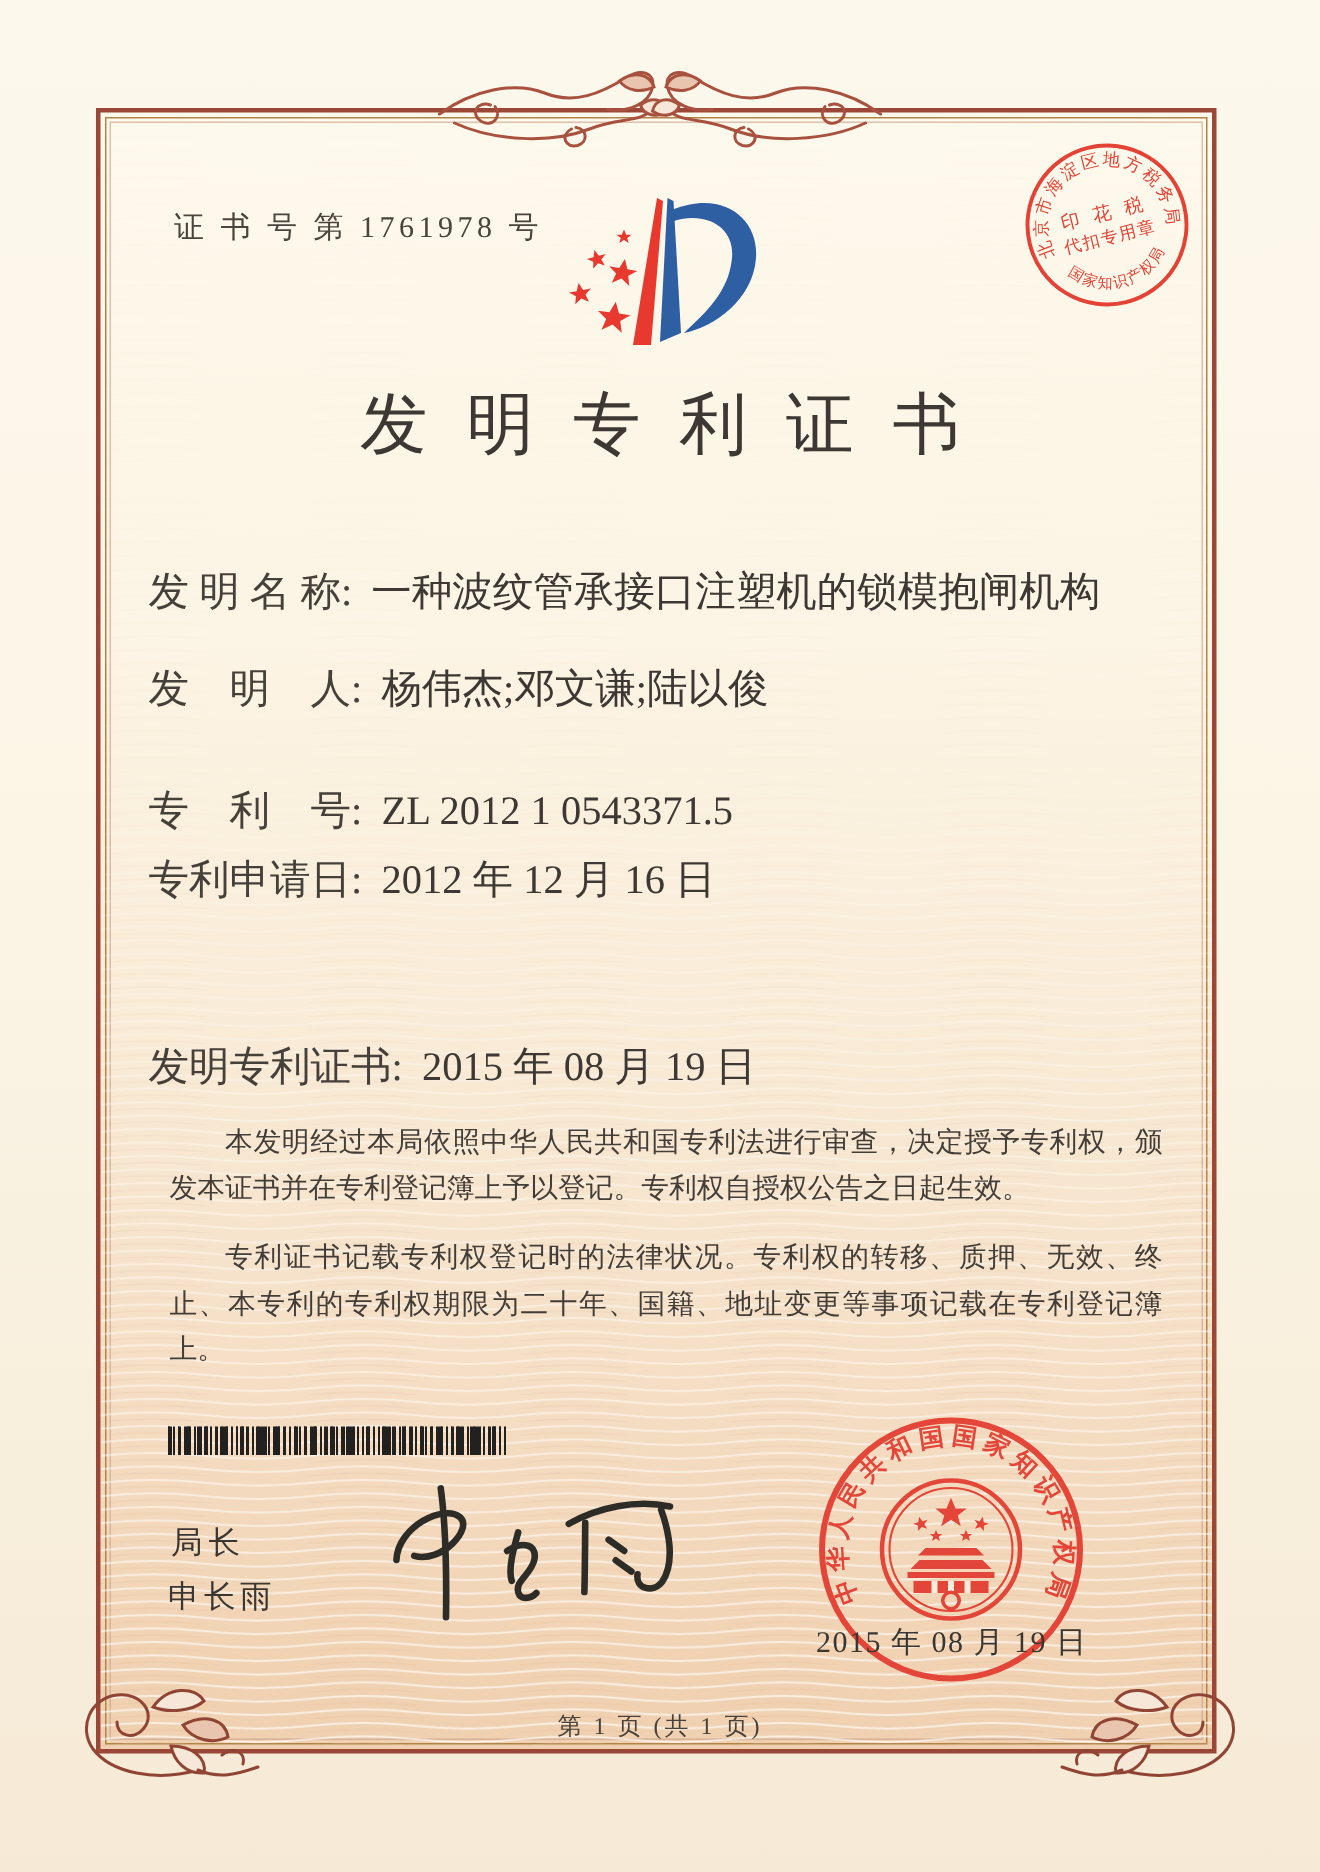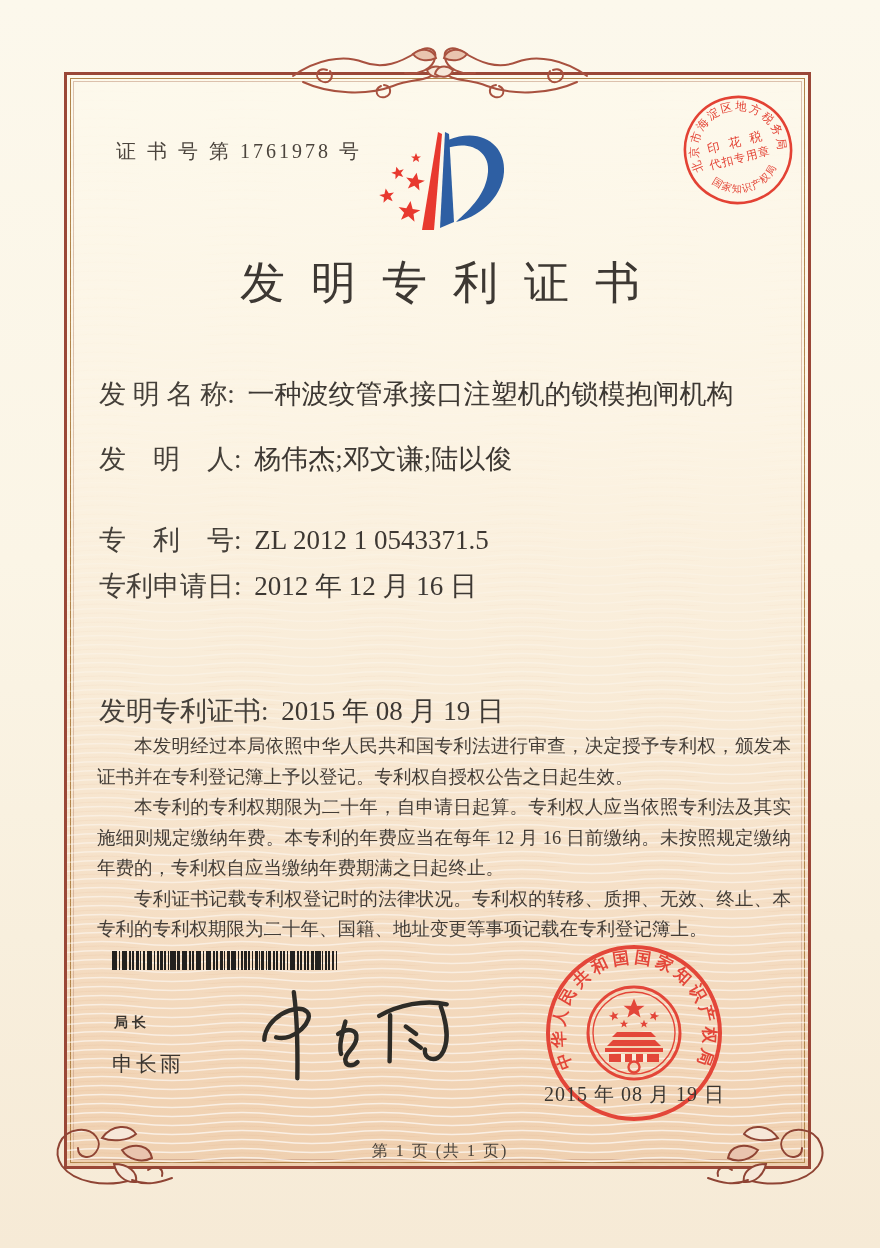--- a/index.html
+++ b/index.html
@@ -29,29 +29,29 @@
     mask-image:linear-gradient(180deg,rgba(0,0,0,.05) 0%,rgba(0,0,0,.12) 40%,rgba(0,0,0,.55) 68%,rgba(0,0,0,.9) 100%);
   }
   .abs{position:absolute;}
   .cert-number{left:94px; top:138px; font-size:20px; letter-spacing:3px; color:#4b443d;margin-left:22px;}
   .doc-title{left:0; right:0; top:253px; text-align:center; font-size:45px; letter-spacing:26px; padding-left:26px; color:#3d3833; font-weight:500;}
   .field-row{left:99px; width:660px; font-size:27px; white-space:nowrap;}
   .field-label{color:#45403a; display:inline-block; min-width:128px;}
   .field-value{color:#3d3833; margin-left:6px;}
   .row-0{top:376px;} .row-1{top:441px;} .row-2{top:506px;margin-top:16px;} .row-3{top:568px;} .row-4{top:631px;} .row-5{top:693px;}
   .body-text{left:97px; width:694px; top:731px; font-size:18.5px; line-height:30.5px; text-align:justify; color:#433d37;}
-  .body-text p{margin:0; text-indent:2em;}
+  .body-text p{margin:16px; text-indent:2em;}
   .barcode{
     left:112px; top:951px; width:226px; height:19px;
     background:
       repeating-linear-gradient(90deg,#23211f 0 1.5px,transparent 1.5px 3.5px),
       repeating-linear-gradient(90deg,#23211f 0 1px,transparent 1px 6.5px),
       repeating-linear-gradient(90deg,#23211f 0 2.5px,transparent 2.5px 12px);
   }
-  .director-label{left:114px; top:1014px; font-size:14px; letter-spacing:4px; color:#3b3631;font-weight:bold;}
+  .director-label{left:114px; top:1014px; font-size:21px; letter-spacing:4px; color:#3b3631;}
   .director-name{left:112px; top:1050px; font-size:21px; letter-spacing:3px; color:#3b3631;}
   .issue-date{left:544px; top:1081px; font-size:20px; color:#3a3631; letter-spacing:1px;}
   .page-footer{left:0; right:0; top:1141px; text-align:center; font-size:16px; color:#49423a; letter-spacing:2px;}
 </style>
 </head>
 <body>
 
 <div class="page">
 
   <div class="frame">
@@ -158,21 +158,20 @@
     <span class="field-label">专利申请日:</span>
     <span class="field-value">2012 年 12 月 16 日</span>
   </div>
   <div class="abs field-row row-5">
     <span class="field-label">发明专利证书:</span>
     <span class="field-value">2015 年 08 月 19 日</span>
   </div>
 
   <div class="abs body-text">
     <p>本发明经过本局依照中华人民共和国专利法进行审查，决定授予专利权，颁发本证书并在专利登记簿上予以登记。专利权自授权公告之日起生效。</p>
-    <p>本专利的专利权期限为二十年，自申请日起算。专利权人应当依照专利法及其实施细则规定缴纳年费。本专利的年费应当在每年 12 月 16 日前缴纳。未按照规定缴纳年费的，专利权自应当缴纳年费期满之日起终止。</p>
     <p>专利证书记载专利权登记时的法律状况。专利权的转移、质押、无效、终止、本专利的专利权期限为二十年、国籍、地址变更等事项记载在专利登记簿上。</p>
   </div>
 
   <div class="abs barcode"></div>
 
   <div class="abs director-label">局长</div>
   <div class="abs director-name">申长雨</div>
 
   <svg class="abs" style="left:250px;top:983px;transform:rotate(-3deg);" width="215" height="98" viewBox="0 0 215 98">
     <g stroke="#2e2c27" stroke-width="4.4" fill="none" stroke-linecap="round" stroke-linejoin="round">

